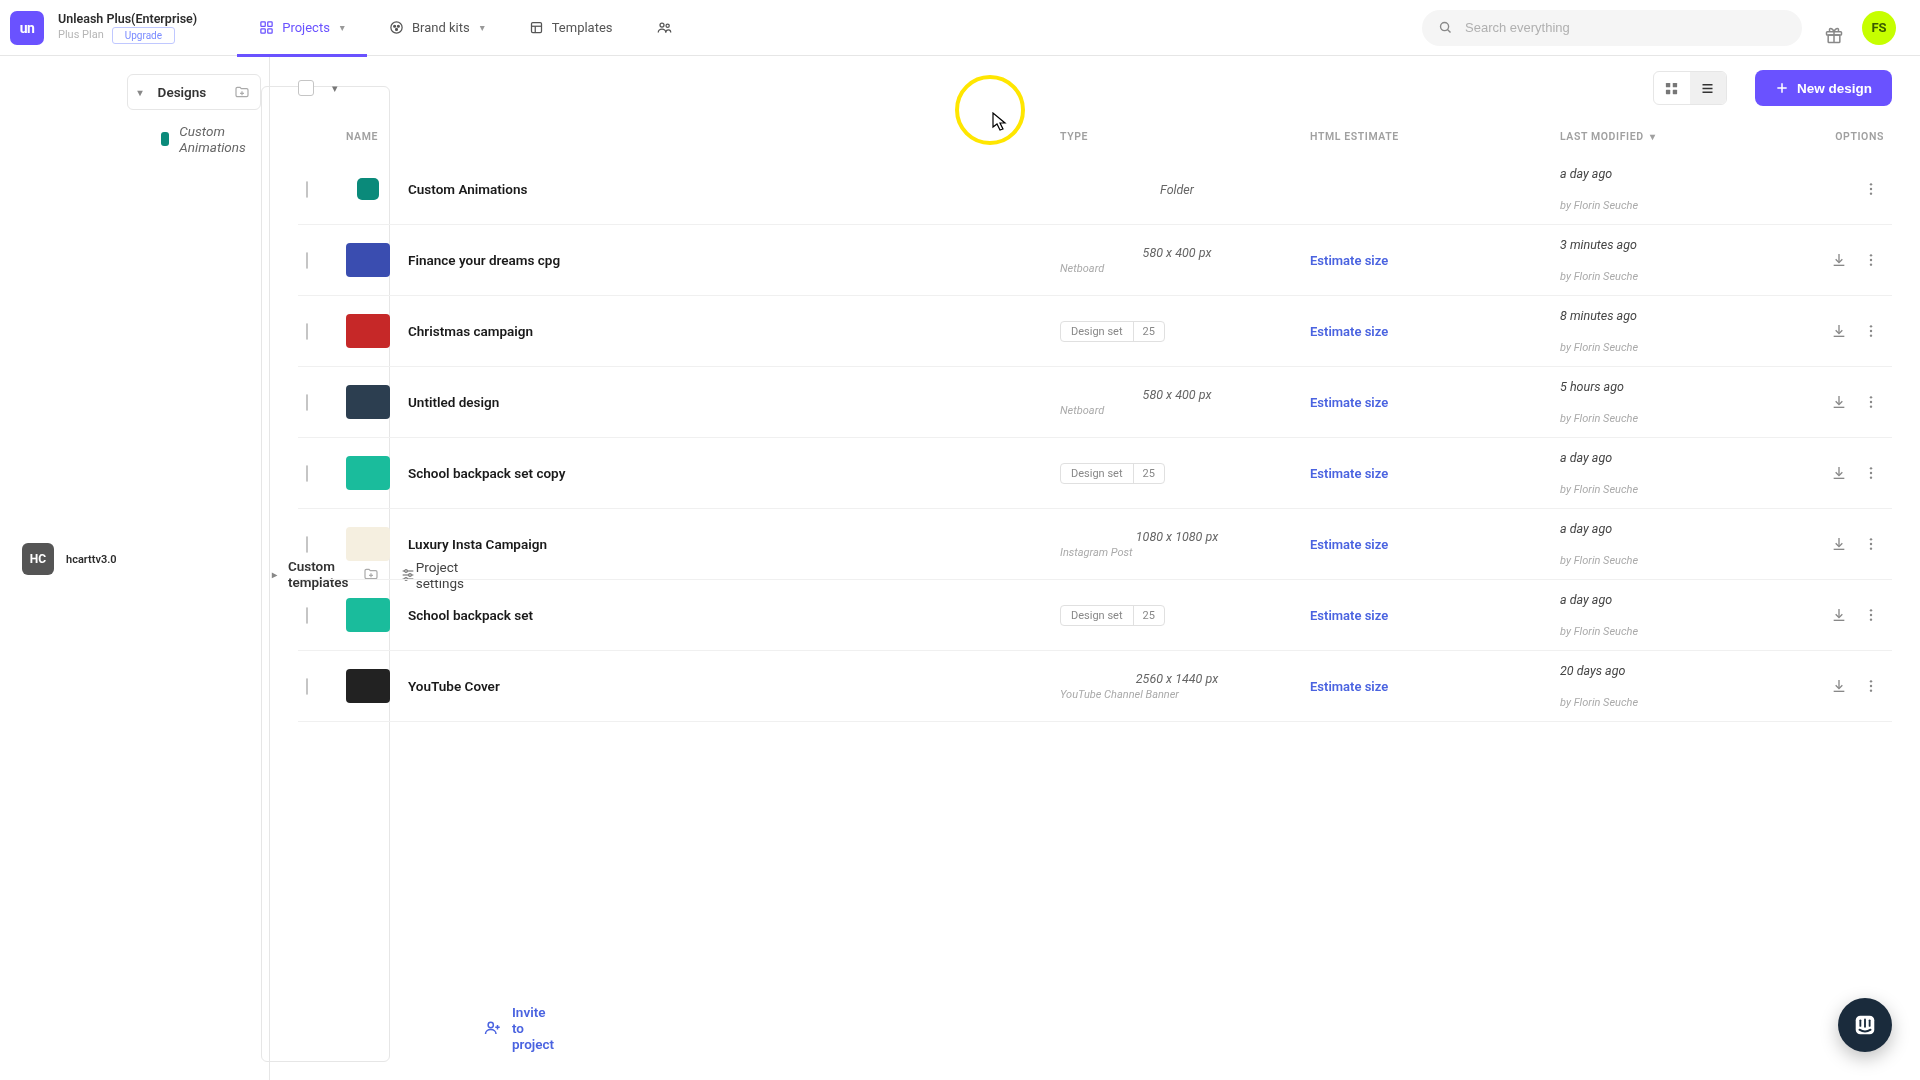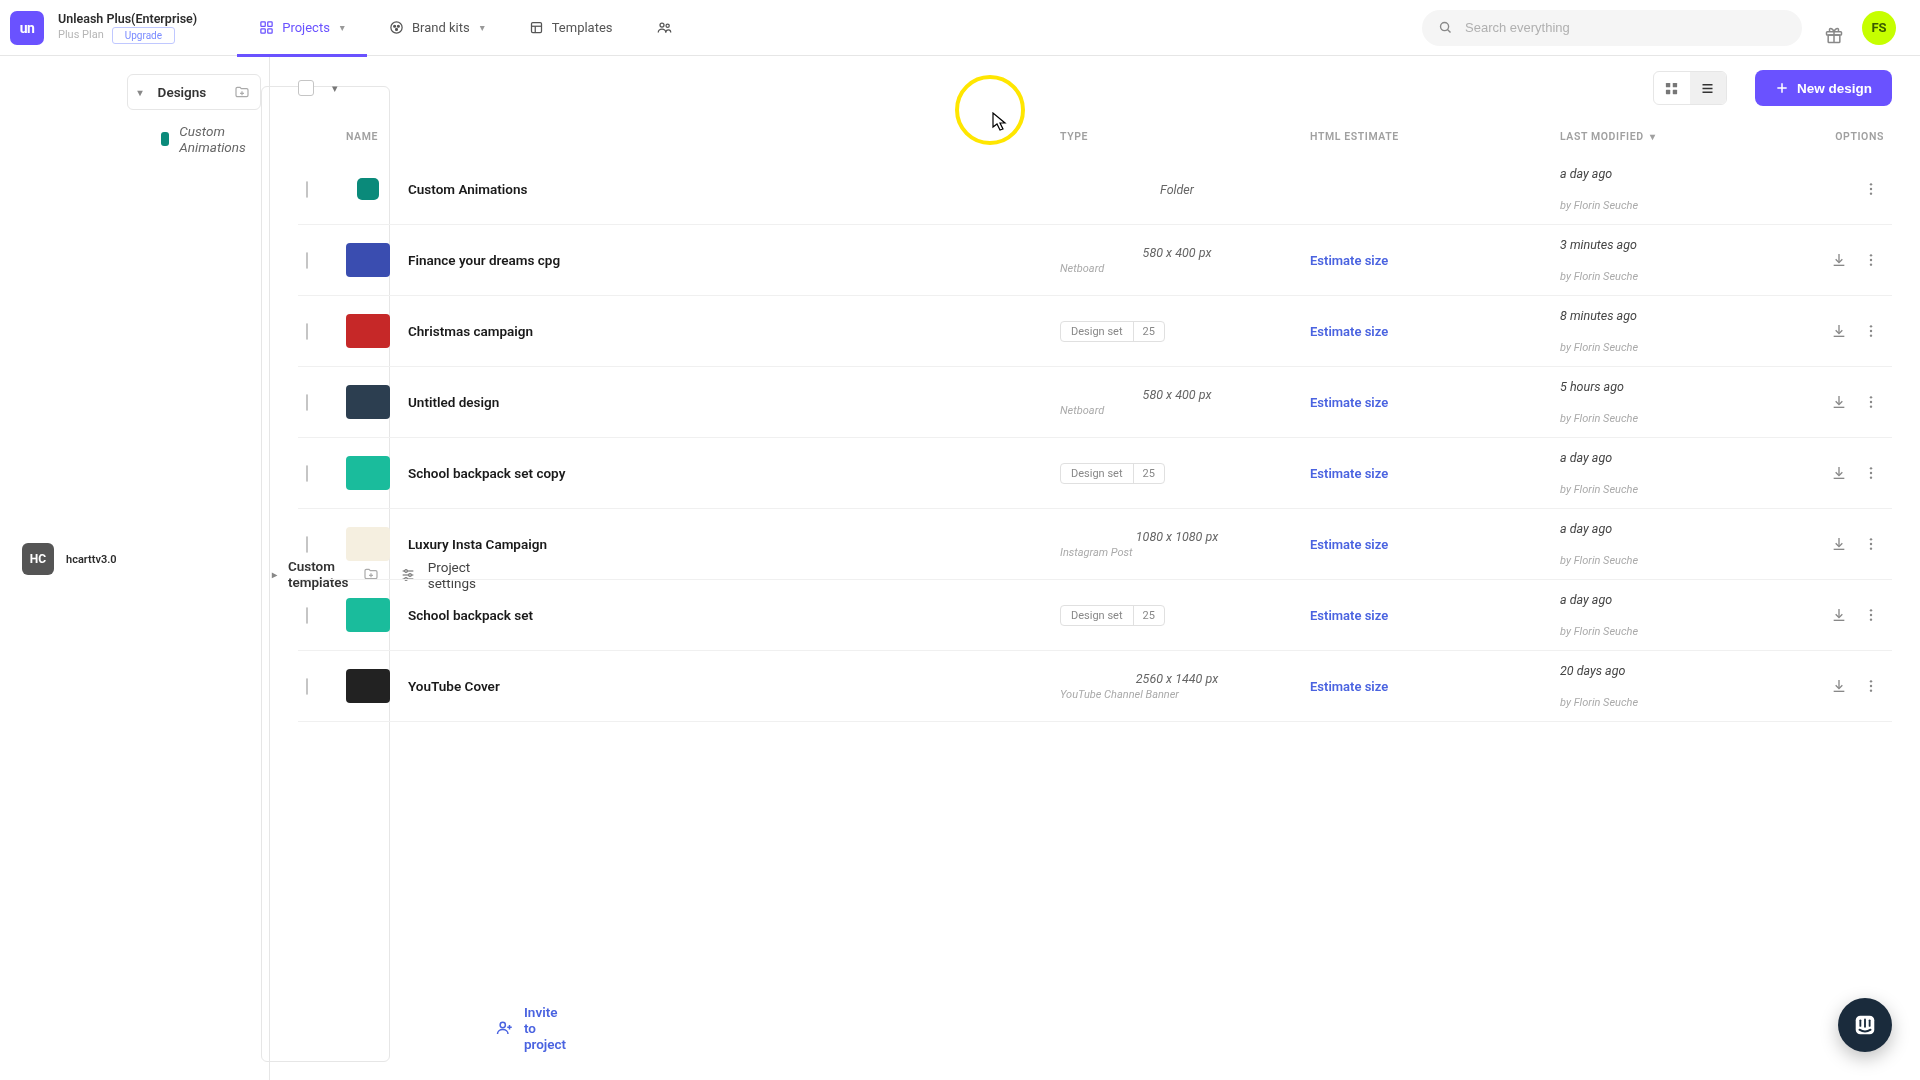--- a/index.html
+++ b/index.html
@@ -53,21 +53,21 @@
   .ws-name{font-weight:600;font-size:11px;}
 
   .side-group{margin-bottom:2px;}
   .side-item{display:flex;align-items:center;gap:10px;padding:9px 10px;border-radius:6px;cursor:pointer;font-size:13.5px;color:#333;}
   .side-item.lvl1{font-weight:600;border:1px solid var(--border);justify-content:space-between;}
   .side-item.lvl1 .left{display:flex;align-items:center;gap:10px;}
   .side-item.child{padding-left:34px;font-style:italic;color:#666;padding-top:7px;padding-bottom:7px;margin-top:6px;}
   .side-item .arrow{width:10px;font-size:10px;color:#888;}
   .side-item .dot{width:14px;height:14px;border-radius:3px;background:#0a8a7a;}
   .side-item .folder-add{color:#aaa;font-size:14px;display:flex;}
-  .side-plain{display:flex;align-items:center;gap:12px;padding:10px 10px;border-radius:6px;cursor:pointer;font-size:13.5px;color:#444;margin-top:14px;}
+  .side-plain{display:flex;align-items:center;padding:10px 10px;border-radius:6px;cursor:pointer;font-size:13.5px;color:#444;margin-top:14px;}
   .side-plain.muted{color:#444;}
 
   .sidebar-footer{margin-top:auto;padding:10px;}
   .invite{display:flex;align-items:center;gap:10px;color:var(--blue-link);font-weight:600;font-size:13.5px;cursor:pointer;}
 
   
   .main-toolbar{display:flex;align-items:center;padding:14px 28px;gap:14px;}
   .chk{width:16px;height:16px;border:1.5px solid #c5c5c5;border-radius:3px;cursor:pointer;background:#fff;}
   .tb-chev{font-size:11px;color:#777;cursor:pointer;padding:4px;}
   .tb-spacer{flex:1;}

